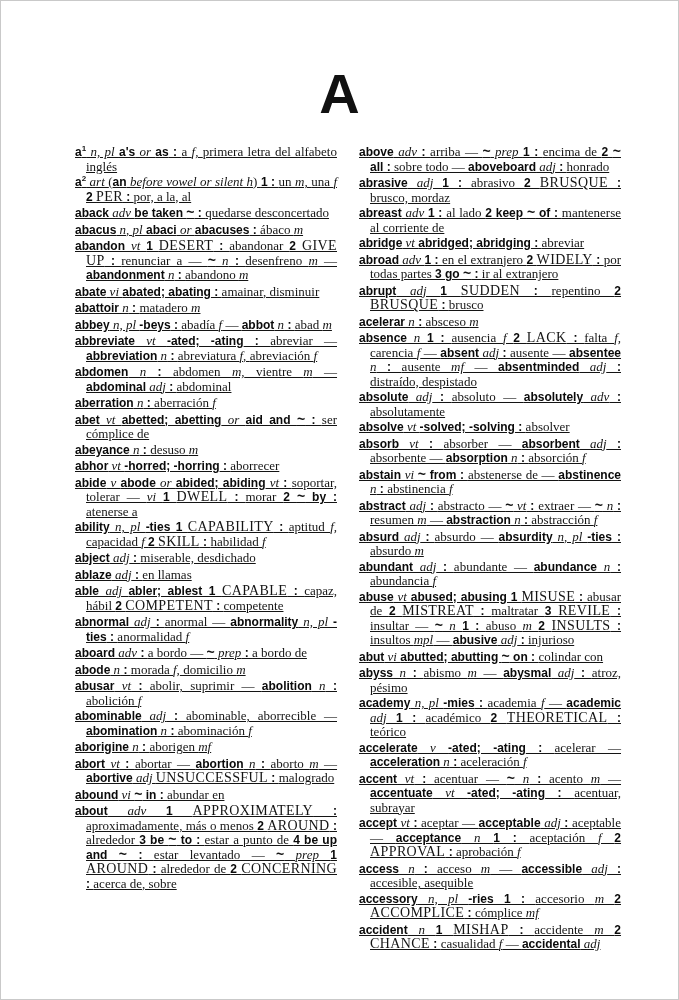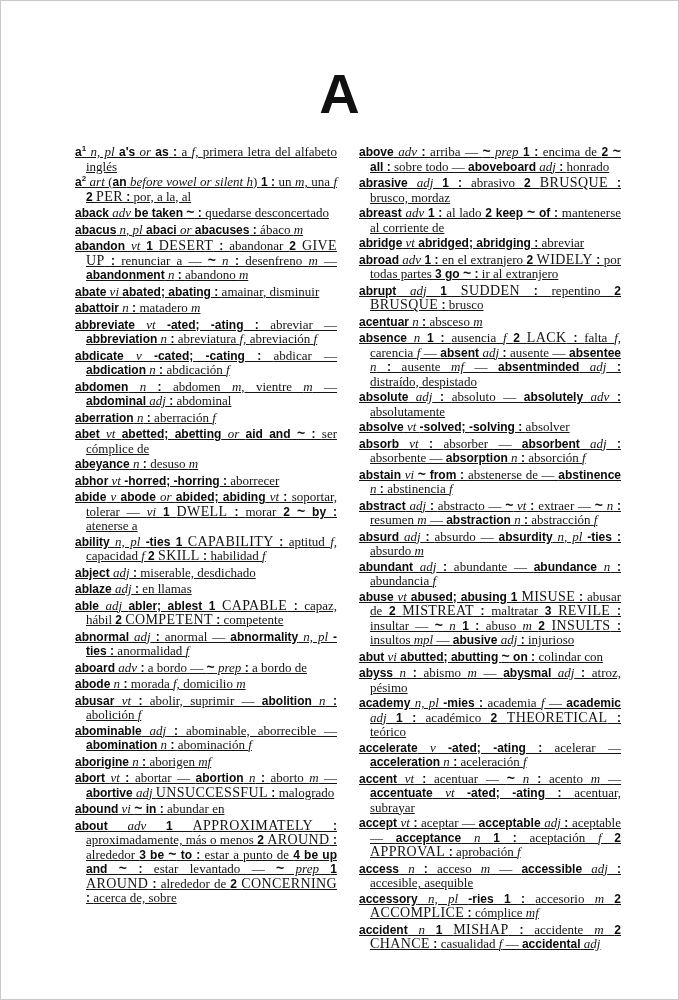--- a/index.html
+++ b/index.html
@@ -84,22 +84,22 @@
   <h1 class="section-letter">A</h1>
   <div class="cols">
     <div class="col" id="col-left">
         <p class="entry"><span class="hw">a</span><span class="sup">1</span><span class="it"> n, pl </span><span class="hw">a's</span><span class="it"> or </span><span class="hw">as</span><span class="hw"> : </span><span class="tx">a </span><span class="it">f, </span><span class="tx">primera letra del alfabeto inglés</span></p>
         <p class="entry"><span class="hw">a</span><span class="sup">2</span><span class="it"> art </span><span class="tx">(</span><span class="hw">an</span><span class="it"> before vowel or silent h</span><span class="tx">) </span><span class="hw">1 : </span><span class="tx">un </span><span class="it">m, </span><span class="tx">una </span><span class="it">f </span><span class="hw">2 </span><span class="sc">PER</span><span class="hw"> : </span><span class="tx">por, a la, al</span></p>
         <p class="entry"><span class="hw">aback</span><span class="it"> adv </span><span class="hw">be taken </span><span class="tld">~</span><span class="hw"> : </span><span class="tx">quedarse desconcertado</span></p>
         <p class="entry"><span class="hw">abacus</span><span class="it"> n, pl </span><span class="hw">abaci</span><span class="it"> or </span><span class="hw">abacuses</span><span class="hw"> : </span><span class="tx">ábaco </span><span class="it">m</span></p>
         <p class="entry"><span class="hw">abandon</span><span class="it"> vt </span><span class="hw">1 </span><span class="sc">DESERT</span><span class="hw"> : </span><span class="tx">abandonar </span><span class="hw">2 </span><span class="sc">GIVE UP</span><span class="hw"> : </span><span class="tx">renunciar a — </span><span class="tld">~</span><span class="it"> n</span><span class="hw"> : </span><span class="tx">desenfreno </span><span class="it">m</span><span class="tx"> — </span><span class="hw">abandonment</span><span class="it"> n</span><span class="hw"> : </span><span class="tx">abandono </span><span class="it">m</span></p>
         <p class="entry"><span class="hw">abate</span><span class="it"> vi </span><span class="hw">abated; abating</span><span class="hw"> : </span><span class="tx">amainar, disminuir</span></p>
         <p class="entry"><span class="hw">abattoir</span><span class="it"> n</span><span class="hw"> : </span><span class="tx">matadero </span><span class="it">m</span></p>
+        <p class="entry"><span class="hw">abbey</span><span class="it"> n, pl </span><span class="hw">-beys</span><span class="hw"> : </span><span class="tx">abadía </span><span class="it">f</span><span class="tx"> — </span><span class="hw">abbot</span><span class="it"> n</span><span class="hw"> : </span><span class="tx">abad </span><span class="it">m</span></p>
         <p class="entry"><span class="hw">abbreviate</span><span class="it"> vt </span><span class="hw">-ated; -ating</span><span class="hw"> : </span><span class="tx">abreviar — </span><span class="hw">abbreviation</span><span class="it"> n</span><span class="hw"> : </span><span class="tx">abreviatura </span><span class="it">f, </span><span class="tx">abreviación </span><span class="it">f</span></p>
-        <p class="entry"><span class="hw">abdicate</span><span class="it"> v </span><span class="hw">-cated; -cating</span><span class="hw"> : </span><span class="tx">abdicar — </span><span class="hw">abdication</span><span class="it"> n</span><span class="hw"> : </span><span class="tx">abdicación </span><span class="it">f</span></p>
         <p class="entry"><span class="hw">abdomen</span><span class="it"> n</span><span class="hw"> : </span><span class="tx">abdomen </span><span class="it">m,</span><span class="tx"> vientre </span><span class="it">m</span><span class="tx"> — </span><span class="hw">abdominal</span><span class="it"> adj</span><span class="hw"> : </span><span class="tx">abdominal</span></p>
         <p class="entry"><span class="hw">aberration</span><span class="it"> n</span><span class="hw"> : </span><span class="tx">aberración </span><span class="it">f</span></p>
         <p class="entry"><span class="hw">abet</span><span class="it"> vt </span><span class="hw">abetted; abetting</span><span class="it"> or </span><span class="hw">aid and </span><span class="tld">~</span><span class="hw"> : </span><span class="tx">ser cómplice de</span></p>
         <p class="entry"><span class="hw">abeyance</span><span class="it"> n</span><span class="hw"> : </span><span class="tx">desuso </span><span class="it">m</span></p>
         <p class="entry"><span class="hw">abhor</span><span class="it"> vt </span><span class="hw">-horred; -horring</span><span class="hw"> : </span><span class="tx">aborrecer</span></p>
         <p class="entry"><span class="hw">abide</span><span class="it"> v </span><span class="hw">abode</span><span class="it"> or </span><span class="hw">abided; abiding</span><span class="it"> vt</span><span class="hw"> : </span><span class="tx">soportar, tolerar — </span><span class="it">vi </span><span class="hw">1 </span><span class="sc">DWELL</span><span class="hw"> : </span><span class="tx">morar </span><span class="hw">2 </span><span class="tld">~</span><span class="hw"> by : </span><span class="tx">atenerse a</span></p>
         <p class="entry"><span class="hw">ability</span><span class="it"> n, pl </span><span class="hw">-ties 1 </span><span class="sc">CAPABILITY</span><span class="hw"> : </span><span class="tx">aptitud </span><span class="it">f,</span><span class="tx"> capacidad </span><span class="it">f </span><span class="hw">2 </span><span class="sc">SKILL</span><span class="hw"> : </span><span class="tx">habilidad </span><span class="it">f</span></p>
         <p class="entry"><span class="hw">abject</span><span class="it"> adj</span><span class="hw"> : </span><span class="tx">miserable, desdichado</span></p>
         <p class="entry"><span class="hw">ablaze</span><span class="it"> adj</span><span class="hw"> : </span><span class="tx">en llamas</span></p>
         <p class="entry"><span class="hw">able</span><span class="it"> adj </span><span class="hw">abler; ablest 1 </span><span class="sc">CAPABLE</span><span class="hw"> : </span><span class="tx">capaz, hábil </span><span class="hw">2 </span><span class="sc">COMPETENT</span><span class="hw"> : </span><span class="tx">competente</span></p>
@@ -113,21 +113,21 @@
         <p class="entry"><span class="hw">abound</span><span class="it"> vi </span><span class="tld">~</span><span class="hw"> in : </span><span class="tx">abundar en</span></p>
         <p class="entry"><span class="hw">about</span><span class="it"> adv </span><span class="hw">1 </span><span class="sc">APPROXIMATELY</span><span class="hw"> : </span><span class="tx">aproximadamente, más o menos </span><span class="hw">2 </span><span class="sc">AROUND</span><span class="hw"> : </span><span class="tx">alrededor </span><span class="hw">3 be </span><span class="tld">~</span><span class="hw"> to : </span><span class="tx">estar a punto de </span><span class="hw">4 be up and </span><span class="tld">~</span><span class="hw"> : </span><span class="tx">estar levantado — </span><span class="tld">~</span><span class="it"> prep </span><span class="hw">1 </span><span class="sc">AROUND</span><span class="hw"> : </span><span class="tx">alrededor de </span><span class="hw">2 </span><span class="sc">CONCERNING</span><span class="hw"> : </span><span class="tx">acerca de, sobre</span></p>
       </div>
     <div class="col" id="col-right">
         <p class="entry"><span class="hw">above</span><span class="it"> adv</span><span class="hw"> : </span><span class="tx">arriba — </span><span class="tld">~</span><span class="it"> prep </span><span class="hw">1 : </span><span class="tx">encima de </span><span class="hw">2 </span><span class="tld">~</span><span class="hw"> all : </span><span class="tx">sobre todo — </span><span class="hw">aboveboard</span><span class="it"> adj</span><span class="hw"> : </span><span class="tx">honrado</span></p>
         <p class="entry"><span class="hw">abrasive</span><span class="it"> adj </span><span class="hw">1 : </span><span class="tx">abrasivo </span><span class="hw">2 </span><span class="sc">BRUSQUE</span><span class="hw"> : </span><span class="tx">brusco, mordaz</span></p>
         <p class="entry"><span class="hw">abreast</span><span class="it"> adv </span><span class="hw">1 : </span><span class="tx">al lado </span><span class="hw">2 keep </span><span class="tld">~</span><span class="hw"> of : </span><span class="tx">mantenerse al corriente de</span></p>
         <p class="entry"><span class="hw">abridge</span><span class="it"> vt </span><span class="hw">abridged; abridging</span><span class="hw"> : </span><span class="tx">abreviar</span></p>
         <p class="entry"><span class="hw">abroad</span><span class="it"> adv </span><span class="hw">1 : </span><span class="tx">en el extranjero </span><span class="hw">2 </span><span class="sc">WIDELY</span><span class="hw"> : </span><span class="tx">por todas partes </span><span class="hw">3 go </span><span class="tld">~</span><span class="hw"> : </span><span class="tx">ir al extranjero</span></p>
         <p class="entry"><span class="hw">abrupt</span><span class="it"> adj </span><span class="hw">1 </span><span class="sc">SUDDEN</span><span class="hw"> : </span><span class="tx">repentino </span><span class="hw">2 </span><span class="sc">BRUSQUE</span><span class="hw"> : </span><span class="tx">brusco</span></p>
-        <p class="entry"><span class="hw">acentuar</span><span class="it"> n</span><span class="hw"> : </span><span class="tx">absceso </span><span class="it">m</span></p>
+        <p class="entry"><span class="hw">acelerar</span><span class="it"> n</span><span class="hw"> : </span><span class="tx">absceso </span><span class="it">m</span></p>
         <p class="entry"><span class="hw">absence</span><span class="it"> n </span><span class="hw">1 : </span><span class="tx">ausencia </span><span class="it">f </span><span class="hw">2 </span><span class="sc">LACK</span><span class="hw"> : </span><span class="tx">falta </span><span class="it">f,</span><span class="tx"> carencia </span><span class="it">f</span><span class="tx"> — </span><span class="hw">absent</span><span class="it"> adj</span><span class="hw"> : </span><span class="tx">ausente — </span><span class="hw">absentee</span><span class="it"> n</span><span class="hw"> : </span><span class="tx">ausente </span><span class="it">mf</span><span class="tx"> — </span><span class="hw">absentminded</span><span class="it"> adj</span><span class="hw"> : </span><span class="tx">distraído, despistado</span></p>
         <p class="entry"><span class="hw">absolute</span><span class="it"> adj</span><span class="hw"> : </span><span class="tx">absoluto — </span><span class="hw">absolutely</span><span class="it"> adv</span><span class="hw"> : </span><span class="tx">absolutamente</span></p>
         <p class="entry"><span class="hw">absolve</span><span class="it"> vt </span><span class="hw">-solved; -solving</span><span class="hw"> : </span><span class="tx">absolver</span></p>
         <p class="entry"><span class="hw">absorb</span><span class="it"> vt</span><span class="hw"> : </span><span class="tx">absorber — </span><span class="hw">absorbent</span><span class="it"> adj</span><span class="hw"> : </span><span class="tx">absorbente — </span><span class="hw">absorption</span><span class="it"> n</span><span class="hw"> : </span><span class="tx">absorción </span><span class="it">f</span></p>
         <p class="entry"><span class="hw">abstain</span><span class="it"> vi </span><span class="tld">~</span><span class="hw"> from : </span><span class="tx">abstenerse de — </span><span class="hw">abstinence</span><span class="it"> n</span><span class="hw"> : </span><span class="tx">abstinencia </span><span class="it">f</span></p>
         <p class="entry"><span class="hw">abstract</span><span class="it"> adj</span><span class="hw"> : </span><span class="tx">abstracto — </span><span class="tld">~</span><span class="it"> vt</span><span class="hw"> : </span><span class="tx">extraer — </span><span class="tld">~</span><span class="it"> n</span><span class="hw"> : </span><span class="tx">resumen </span><span class="it">m</span><span class="tx"> — </span><span class="hw">abstraction</span><span class="it"> n</span><span class="hw"> : </span><span class="tx">abstracción </span><span class="it">f</span></p>
         <p class="entry"><span class="hw">absurd</span><span class="it"> adj</span><span class="hw"> : </span><span class="tx">absurdo — </span><span class="hw">absurdity</span><span class="it"> n, pl </span><span class="hw">-ties</span><span class="hw"> : </span><span class="tx">absurdo </span><span class="it">m</span></p>
         <p class="entry"><span class="hw">abundant</span><span class="it"> adj</span><span class="hw"> : </span><span class="tx">abundante — </span><span class="hw">abundance</span><span class="it"> n</span><span class="hw"> : </span><span class="tx">abundancia </span><span class="it">f</span></p>
         <p class="entry"><span class="hw">abuse</span><span class="it"> vt </span><span class="hw">abused; abusing 1 </span><span class="sc">MISUSE</span><span class="hw"> : </span><span class="tx">abusar de </span><span class="hw">2 </span><span class="sc">MISTREAT</span><span class="hw"> : </span><span class="tx">maltratar </span><span class="hw">3 </span><span class="sc">REVILE</span><span class="hw"> : </span><span class="tx">insultar — </span><span class="tld">~</span><span class="it"> n </span><span class="hw">1 : </span><span class="tx">abuso </span><span class="it">m </span><span class="hw">2 </span><span class="sc">INSULTS</span><span class="hw"> : </span><span class="tx">insultos </span><span class="it">mpl</span><span class="tx"> — </span><span class="hw">abusive</span><span class="it"> adj</span><span class="hw"> : </span><span class="tx">injurioso</span></p>
         <p class="entry"><span class="hw">abut</span><span class="it"> vi </span><span class="hw">abutted; abutting </span><span class="tld">~</span><span class="hw"> on : </span><span class="tx">colindar con</span></p>

